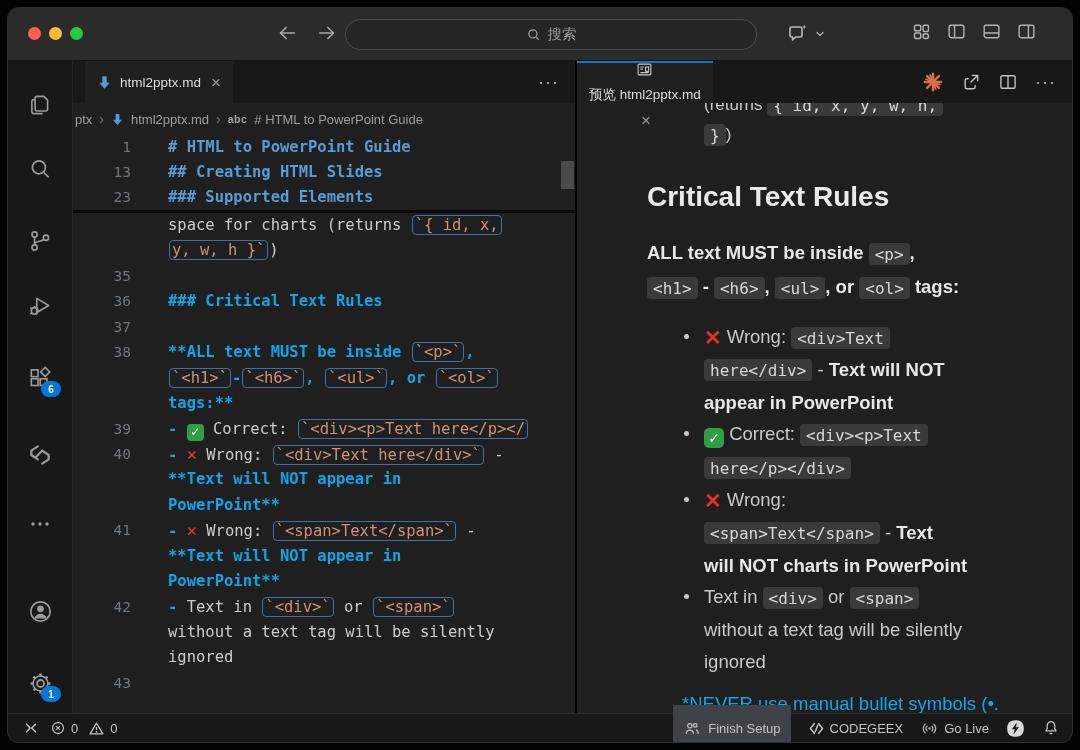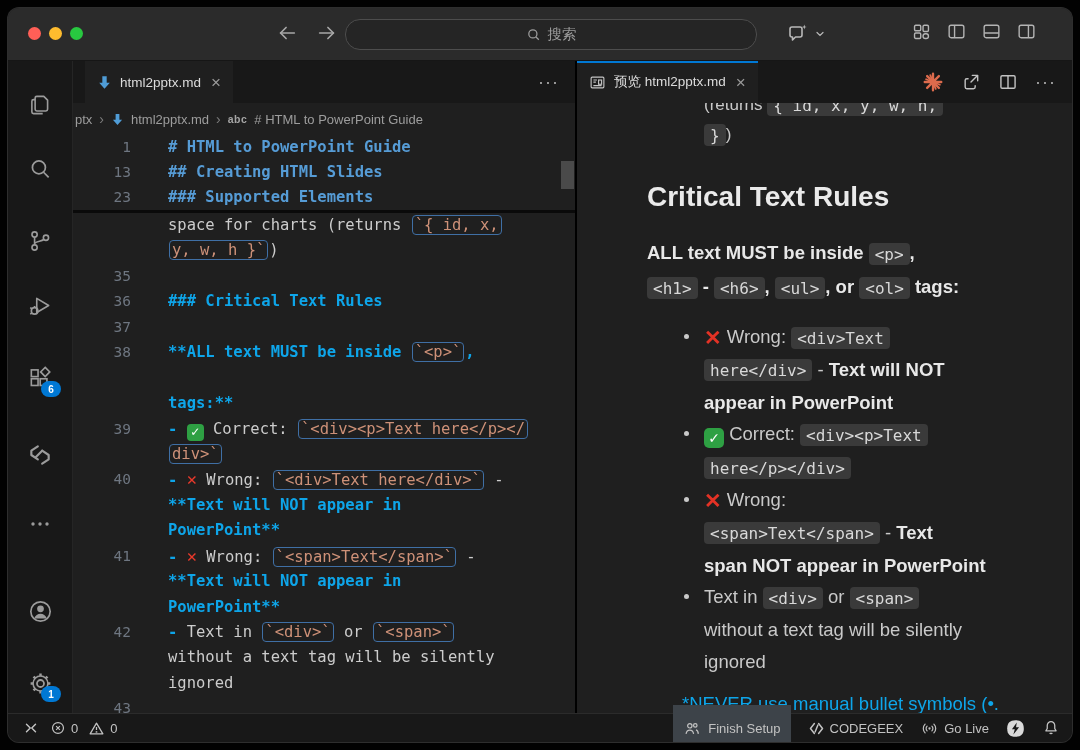--- a/index.html
+++ b/index.html
@@ -46,21 +46,21 @@
   .seg-c{color:#ce9178;border:1px solid #3f6fa5;border-radius:4px;padding:0 2px;margin:0 1px;}
   .seg-ck{display:inline-block;width:17px;height:17px;background:#2ea043;border-radius:4px;color:#fff;text-align:center;line-height:17px;font-size:12px;vertical-align:-2px;font-family:"DejaVu Sans",sans-serif;}
   .seg-x{color:#e8392b;font-weight:bold;font-size:17px;}
   .ed-scroll{position:absolute;top:74px;right:1px;width:13px;bottom:0;}
   .ed-thumb{position:absolute;top:26px;left:0;right:0;height:28px;background:#4a4a4a;}
 
   .divider{width:2px;background:#000;flex:none;}
 
   
   .preview-group{flex:1;display:flex;flex-direction:column;min-width:0;background:#1f1f1f;}
-  .ptab{box-shadow:inset 0 2px 0 #0078d4;}
+  .ptab{box-shadow:inset 0 2px 0 #0078d4;flex-direction:column;}
   .pv-actions{margin-left:auto;display:flex;align-items:center;gap:17px;padding-right:16px;color:#c2c2c2;}
   .pv-more{font-size:18px;letter-spacing:1px;color:#ababab;}
   .pv-content{flex:1;overflow:hidden;padding:0 26px 0 70px;font-size:18.5px;color:#c9c9c9;}
   .tailrow{line-height:30px;font-size:17px;margin-left:57px;}
   .tailblock{margin-top:-13px;}
   .seg-pc{background:#3a3a3a;color:#d8d8d8;font-family:"DejaVu Sans Mono",monospace;font-size:16px;padding:1.5px 6px;border-radius:4px;}
   .seg-pb{color:#e8e8e8;font-weight:bold;}
   .pv-h{font-size:28px;font-weight:bold;color:#eaeaea;margin-top:31px;}
   .leadrow{line-height:33px;margin-top:0;}
   .lead{margin-top:23px;}
@@ -264,24 +264,23 @@
             <div class="srow"><span class="ln">13</span><span class="txt">## Creating HTML Slides</span></div>
             <div class="srow"><span class="ln">23</span><span class="txt">### Supported Elements</span></div>
           </div>
         <div class="code" id="code-rows">
             <div class="crow"><span class="ln"></span><span class="txt"><span class="seg-p">space for charts (returns </span><span class="seg-c">`{ id, x,</span></span></div>
             <div class="crow"><span class="ln"></span><span class="txt"><span class="seg-c">y, w, h }`</span><span class="seg-p">)</span></span></div>
             <div class="crow"><span class="ln">35</span><span class="txt"></span></div>
             <div class="crow"><span class="ln">36</span><span class="txt"><span class="seg-h">### Critical Text Rules</span></span></div>
             <div class="crow"><span class="ln">37</span><span class="txt"></span></div>
             <div class="crow"><span class="ln">38</span><span class="txt"><span class="seg-b">**ALL text MUST be inside </span><span class="seg-c">`&lt;p&gt;`</span><span class="seg-b">,</span></span></div>
-            <div class="crow"><span class="ln"></span></div>
+            <div class="crow"><span class="ln"></span><span class="txt"><span class="seg-c">`&lt;h1&gt;`</span><span class="seg-b">-</span><span class="seg-c">`&lt;h6&gt;`</span><span class="seg-b">, </span><span class="seg-c">`&lt;ul&gt;`</span><span class="seg-b">, or </span><span class="seg-c">`&lt;ol&gt;`</span></span></div>
             <div class="crow"><span class="ln"></span><span class="txt"><span class="seg-b">tags:**</span></span></div>
             <div class="crow"><span class="ln">39</span><span class="txt"><span class="seg-d">- </span><span class="seg-ck">✓</span><span class="seg-p"> Correct: </span><span class="seg-c">`&lt;div&gt;&lt;p&gt;Text here&lt;/p&gt;&lt;/</span></span></div>
-            <div class="crow"><span class="ln"></span><span class="txt"><span class="seg-c">div&gt;`</span></span></div>
             <div class="crow"><span class="ln">40</span><span class="txt"><span class="seg-d">- </span><span class="seg-x">✕</span><span class="seg-p"> Wrong: </span><span class="seg-c">`&lt;div&gt;Text here&lt;/div&gt;`</span><span class="seg-p"> -</span></span></div>
             <div class="crow"><span class="ln"></span><span class="txt"><span class="seg-b">**Text will NOT appear in</span></span></div>
             <div class="crow"><span class="ln"></span><span class="txt"><span class="seg-b">PowerPoint**</span></span></div>
             <div class="crow"><span class="ln">41</span><span class="txt"><span class="seg-d">- </span><span class="seg-x">✕</span><span class="seg-p"> Wrong: </span><span class="seg-c">`&lt;span&gt;Text&lt;/span&gt;`</span><span class="seg-p"> -</span></span></div>
             <div class="crow"><span class="ln"></span><span class="txt"><span class="seg-b">**Text will NOT appear in</span></span></div>
             <div class="crow"><span class="ln"></span><span class="txt"><span class="seg-b">PowerPoint**</span></span></div>
             <div class="crow"><span class="ln">42</span><span class="txt"><span class="seg-d">- </span><span class="seg-p">Text in </span><span class="seg-c">`&lt;div&gt;`</span><span class="seg-p"> or </span><span class="seg-c">`&lt;span&gt;`</span></span></div>
             <div class="crow"><span class="ln"></span><span class="txt"><span class="seg-p">without a text tag will be silently</span></span></div>
             <div class="crow"><span class="ln"></span><span class="txt"><span class="seg-p">ignored</span></span></div>
             <div class="crow"><span class="ln">43</span><span class="txt"></span></div>
@@ -338,21 +337,21 @@
               <div class="tailrow"><span class="seg-pc">}</span><span class="seg-p">)</span></div>
             </div>
           <div class="pv-h">Critical Text Rules</div>
           <div class="lead" id="pv-lead">
               <div class="leadrow"><span class="seg-pb">ALL text MUST be inside </span><span class="seg-pc">&lt;p&gt;</span><span class="seg-pb">,</span></div>
               <div class="leadrow"><span class="seg-pc">&lt;h1&gt;</span><span class="seg-pb"> - </span><span class="seg-pc">&lt;h6&gt;</span><span class="seg-pb">, </span><span class="seg-pc">&lt;ul&gt;</span><span class="seg-pb">, or </span><span class="seg-pc">&lt;ol&gt;</span><span class="seg-pb"> tags:</span></div>
             </div>
           <div class="bullets" id="pv-bullets">
               <div class="bullet"><span class="dot"></span><span class="bcontent"><span class="seg-x">✕</span><span class="seg-p"> Wrong: </span><span class="seg-pc">&lt;div&gt;Text</span><br><span class="seg-pc">here&lt;/div&gt;</span><span class="seg-p"> - </span><span class="seg-pb">Text will NOT</span><br><span class="seg-pb">appear in PowerPoint</span></span></div>
               <div class="bullet"><span class="dot"></span><span class="bcontent"><span class="seg-ck">✓</span><span class="seg-p"> Correct: </span><span class="seg-pc">&lt;div&gt;&lt;p&gt;Text</span><br><span class="seg-pc">here&lt;/p&gt;&lt;/div&gt;</span></span></div>
-              <div class="bullet"><span class="dot"></span><span class="bcontent"><span class="seg-x">✕</span><span class="seg-p"> Wrong:</span><br><span class="seg-pc">&lt;span&gt;Text&lt;/span&gt;</span><span class="seg-p"> - </span><span class="seg-pb">Text</span><br><span class="seg-pb">span NOT appear in PowerPoint</span></span></div>
+              <div class="bullet"><span class="dot"></span><span class="bcontent"><span class="seg-x">✕</span><span class="seg-p"> Wrong:</span><br><span class="seg-pc">&lt;span&gt;Text&lt;/span&gt;</span><span class="seg-p"> - </span><span class="seg-pb">Text</span><br><span class="seg-pb">will NOT charts in PowerPoint</span></span></div>
               <div class="bullet"><span class="dot"></span><span class="bcontent"><span class="seg-p">Text in </span><span class="seg-pc">&lt;div&gt;</span><span class="seg-p"> or </span><span class="seg-pc">&lt;span&gt;</span><br><span class="seg-p">without a text tag will be silently</span><br><span class="seg-p">ignored</span></span></div>
             </div>
           <div class="pv-footer">*NEVER use manual bullet symbols (•.</div>
         </div>
       </div>
     </div>
 
     <div class="statusbar">
       <div class="sb-left">
         <span class="icon">

